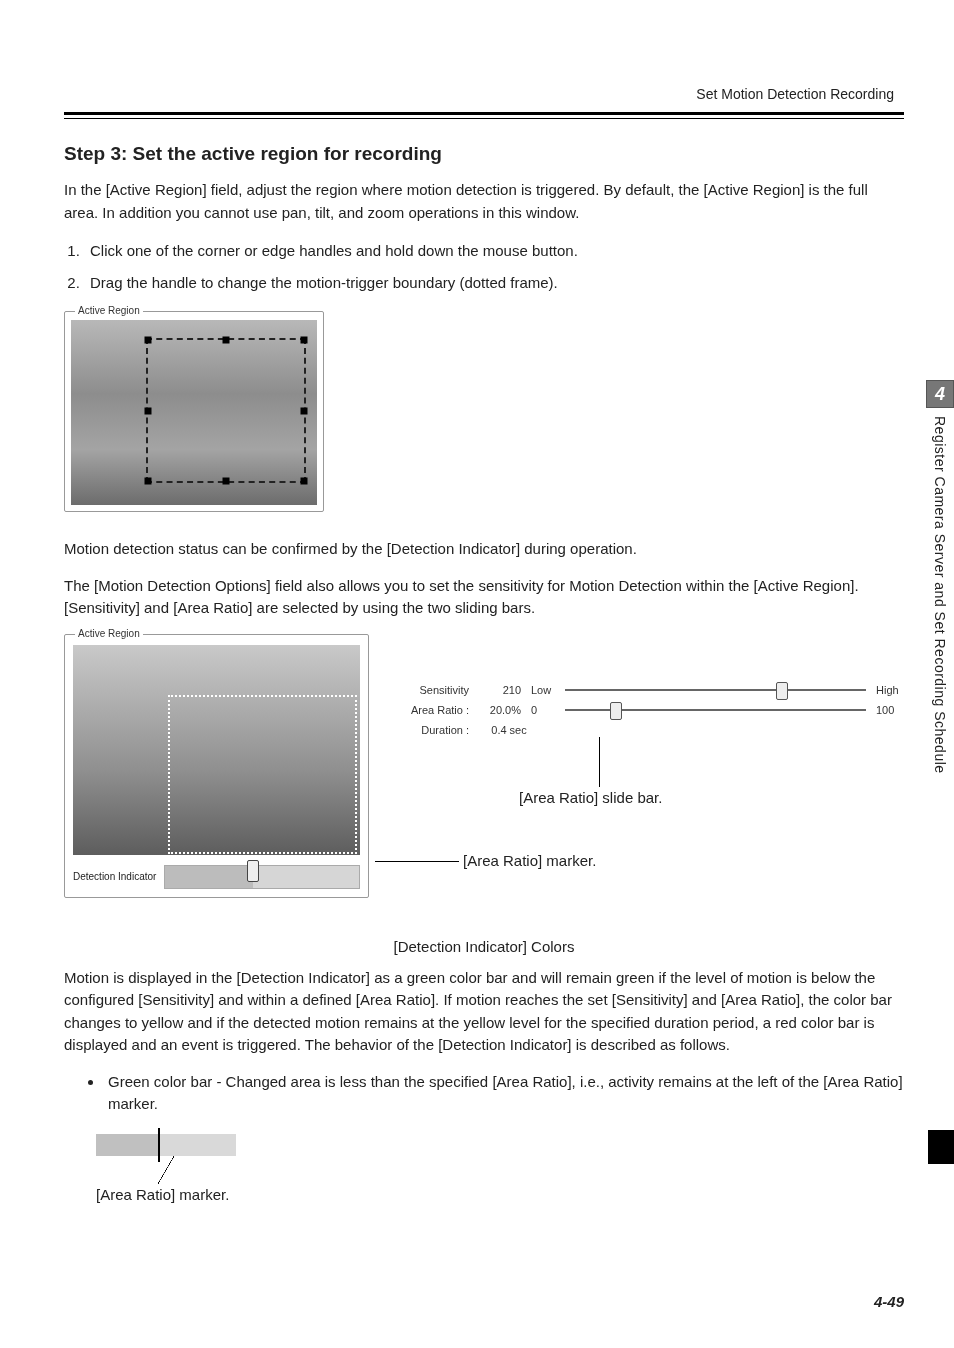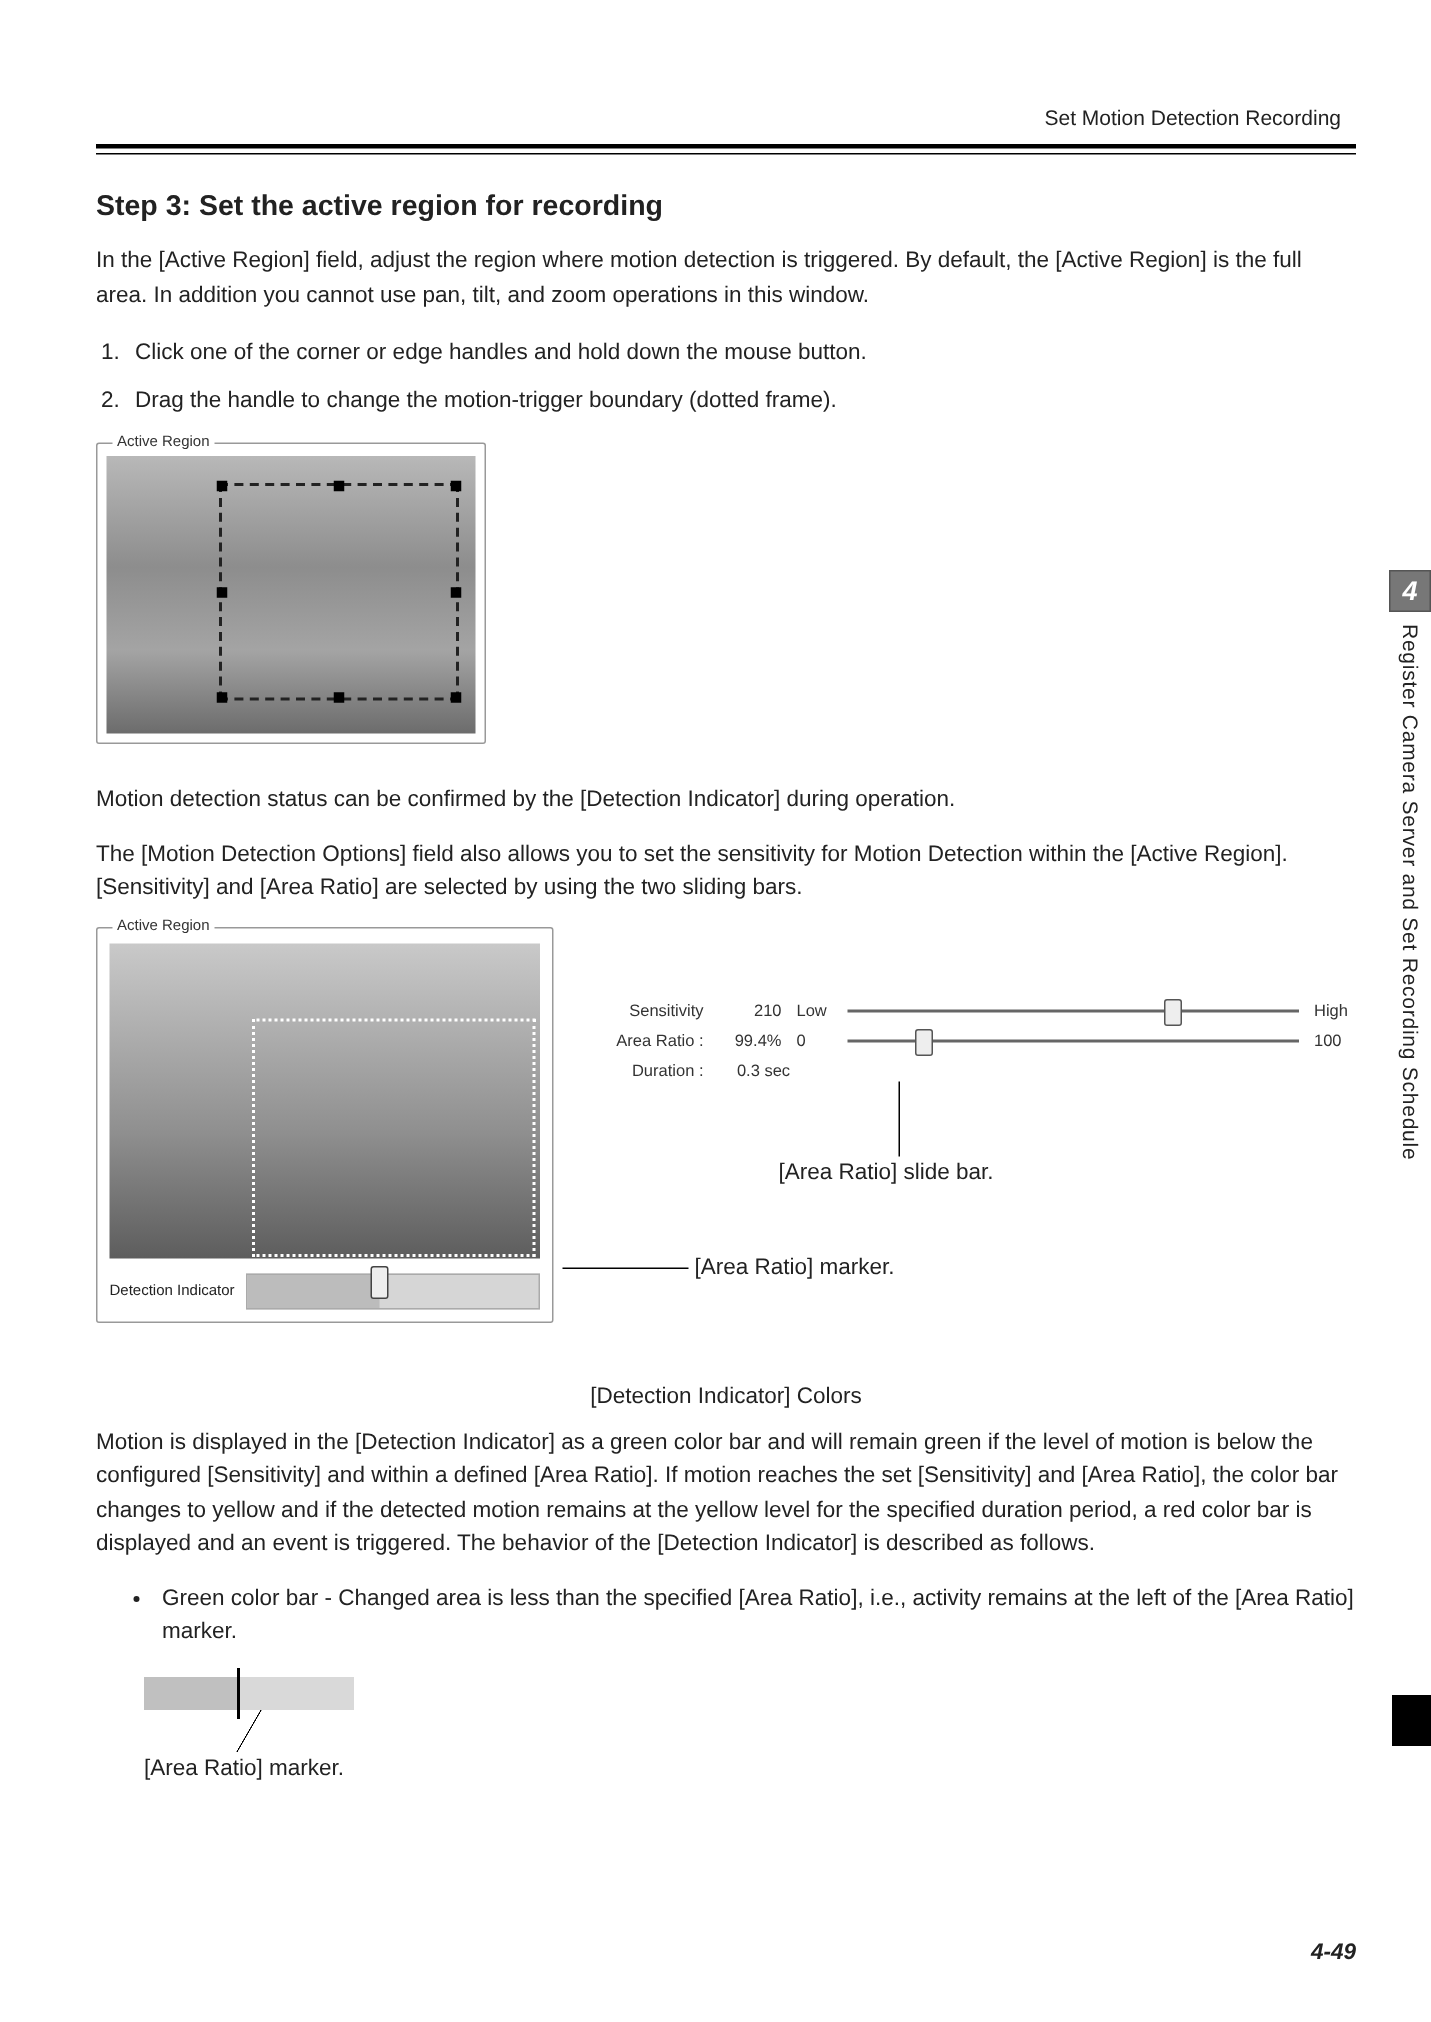--- a/index.html
+++ b/index.html
@@ -7,21 +7,21 @@
     padding: 0;
     background: #fff;
     font-family: "Helvetica Neue", Arial, sans-serif;
     color: #222;
   }
   .page {
     width: 954px;
     height: 1348px;
     position: relative;
     box-sizing: border-box;
-    padding: 40px 50px 40px 64px;
+    padding: 56px 50px 40px 64px;
   }
   .running-head {
     text-align: right;
     font-size: 14px;
     margin-top: 30px;
     margin-bottom: 10px;
     padding-right: 10px;
   }
   .double-rule {
     border-top: 3px solid #000;
@@ -377,30 +377,30 @@
           <span class="slabel">Sensitivity</span>
           <span class="sval">210</span>
           <span class="slow">Low</span>
           <div class="sbar">
             <div class="tiny-knob" style="left:70%"></div>
           </div>
           <span class="shigh">High</span>
         </div>
         <div class="srow">
           <span class="slabel">Area Ratio :</span>
-          <span class="sval">99.4%</span>
+          <span class="sval">20.0%</span>
           <span class="slow">0</span>
           <div class="sbar">
             <div class="tiny-knob" style="left:15%"></div>
           </div>
           <span class="shigh">100</span>
         </div>
         <div class="srow">
           <span class="slabel">Duration :</span>
-          <span class="sval" style="width:60px;text-align:center">0.3 sec</span>
+          <span class="sval" style="width:60px;text-align:center">0.4 sec</span>
         </div>
       </div>
 
       <div class="leader-v" style="left:200px; top:103px; height:50px;"></div>
       <div class="callout" style="left:120px; top:155px;">
         <span class="lbl">[Area Ratio] slide bar.</span>
       </div>
 
       <div class="leader" style="left:-24px; top:227px; width:84px;"></div>
       <div class="callout" style="left:64px; top:218px;">

